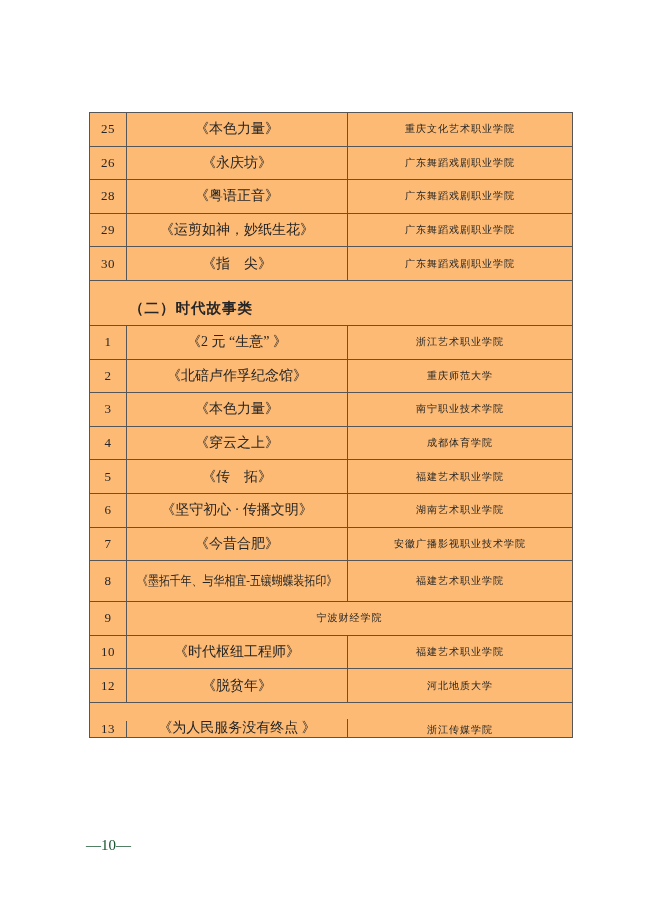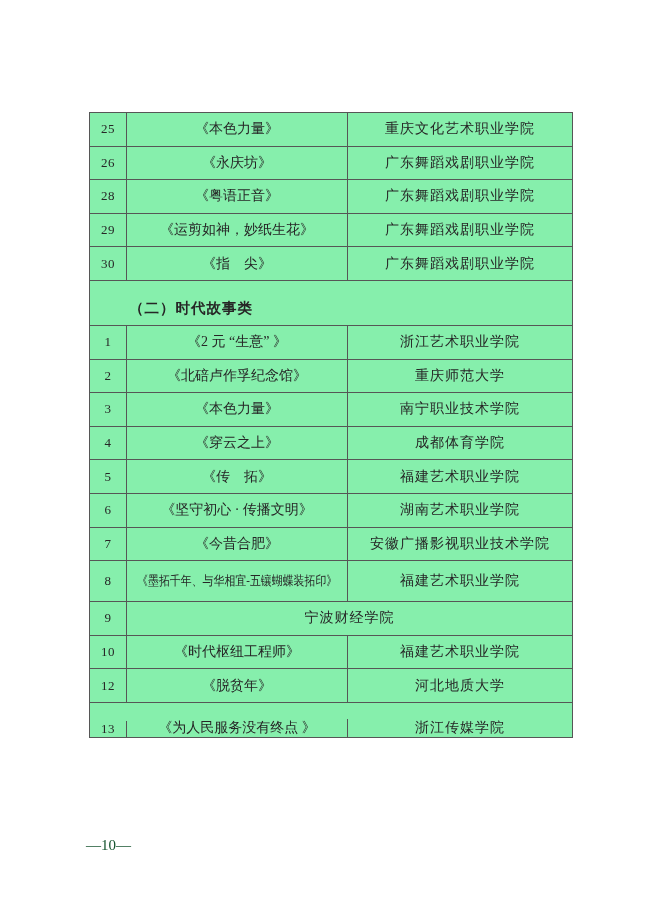--- a/index.html
+++ b/index.html
@@ -13,21 +13,21 @@
   }
   .page {
     position: absolute; inset: 0;
     background: #ffffff;
   }
   .awards-table {
     position: absolute;
     left: 89px; top: 112px;
     width: 484px;
     border: 1px solid #565656;
-    background: #86efac;
+    background: #fdba74;
   }
   .row {
     display: flex;
     align-items: stretch;
     height: 33.6px;
     border-bottom: 1px solid #565656;
   }
   .row:last-child { border-bottom: none; align-items: flex-end; }
   .c-no {
     width: 37px;
@@ -40,21 +40,21 @@
     width: 221px;
     border-right: 1px solid #565656;
     display: flex; align-items: center; justify-content: center;
     font-size: 14px;
     text-align: center;
     overflow: hidden;
   }
   .c-org {
     flex: 1;
     display: flex; align-items: center; justify-content: center;
-    font-size: 14px;
+    font-size: 10px;
     text-align: center;
     letter-spacing: 1px;
   }
   .section-header-row {
     display: flex;
     align-items: center;
     height: 33px;
     border-bottom: 1px solid #565656;
     padding-left: 39px;
     font-weight: bold;

